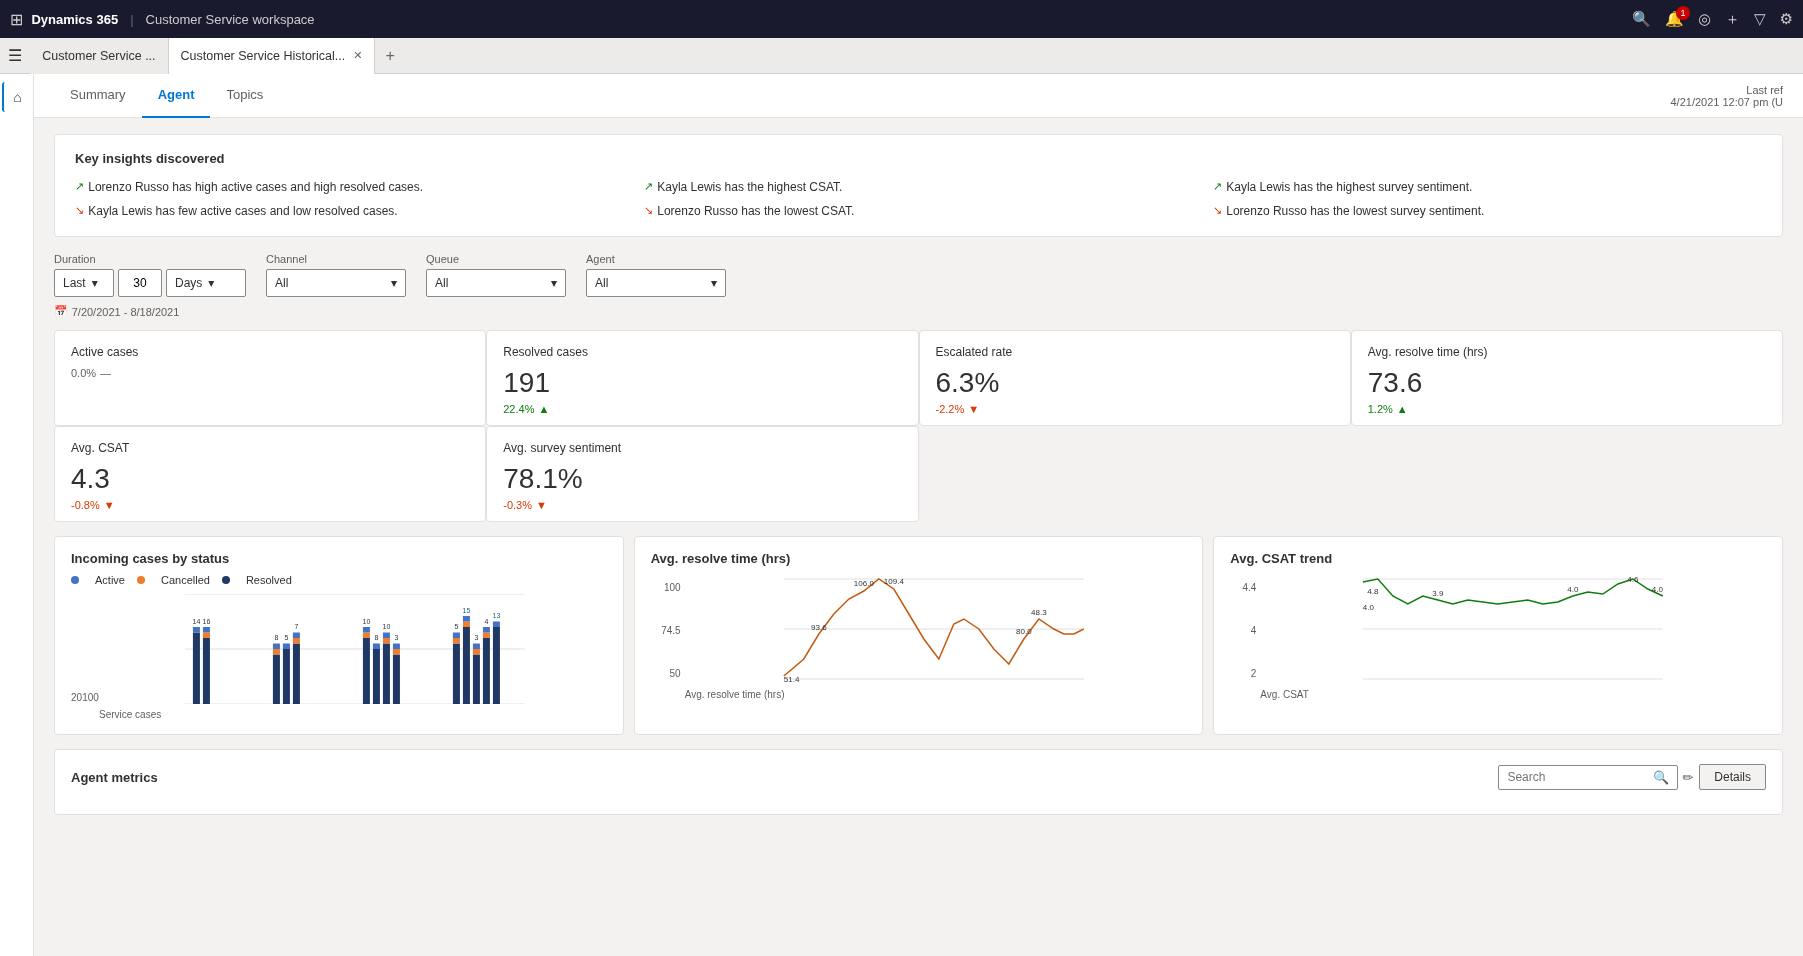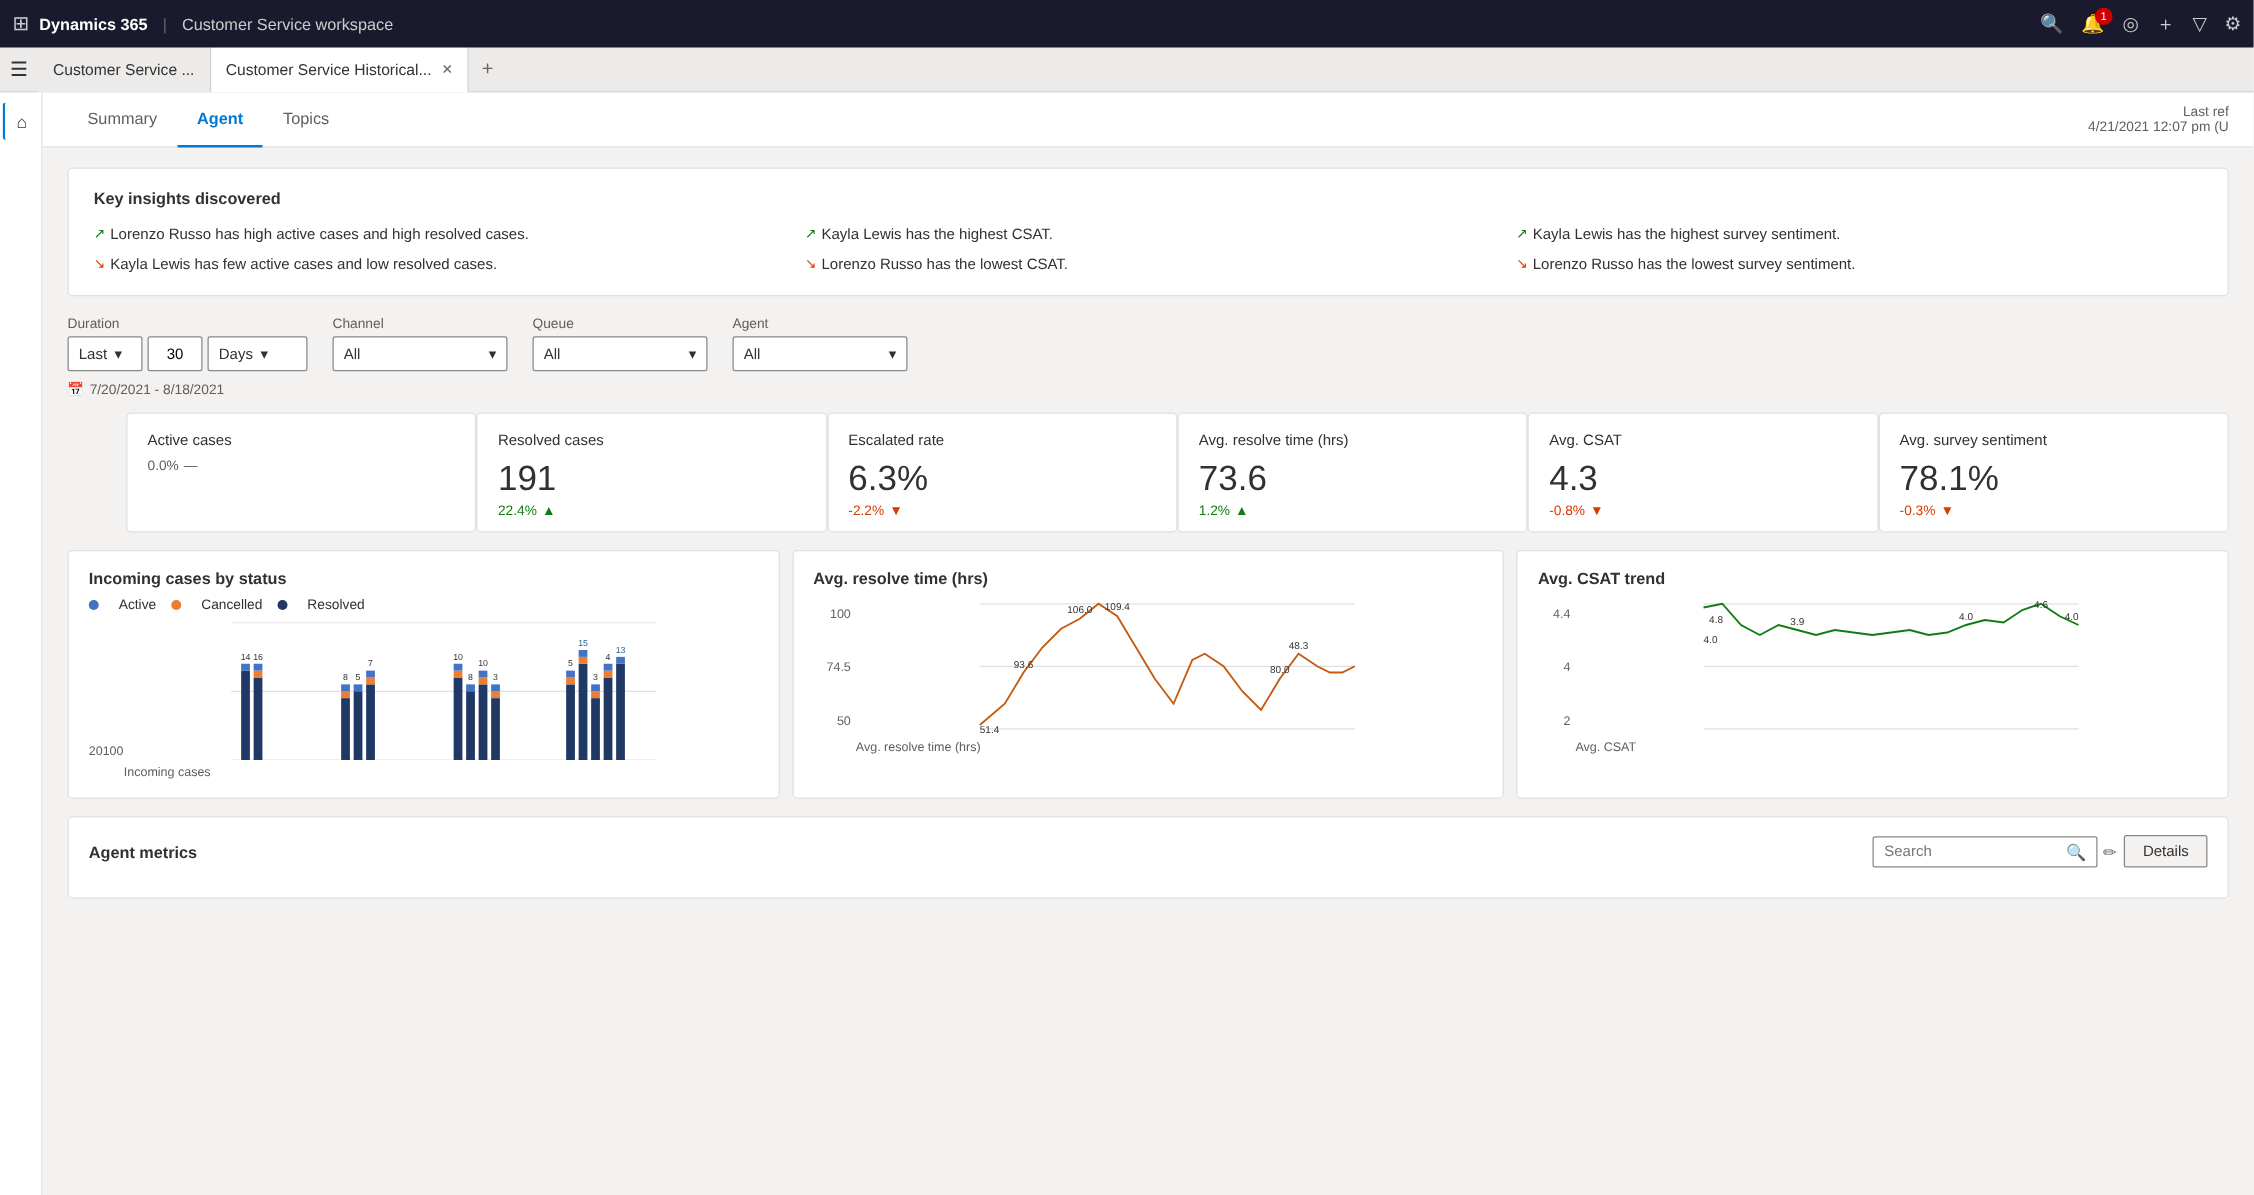--- a/index.html
+++ b/index.html
@@ -157,24 +157,23 @@
       font-size: 12px;
       background: #fff;
       width: 44px;
       height: 28px;
       text-align: center;
     }
 
     
     .kpi-row {
       display: grid;
-      grid-template-columns: repeat(6, 1fr);
+      grid-template-columns: repeat(4, 1fr);
       gap: 0;
       margin-bottom: 14px;
-      margin-left: 47px;
     }
     .kpi-card {
       background: #fff;
       border: 1px solid #e0e0e0;
       border-radius: 4px;
       padding: 14px 16px 10px;
     }
     .kpi-title { font-size: 12px; color: #323130; margin-bottom: 8px; }
     .kpi-value { font-size: 28px; font-weight: 300; color: #323130; margin-bottom: 4px; }
     .kpi-change { font-size: 11px; display: flex; align-items: center; gap: 4px; }
@@ -550,21 +549,21 @@
                 <rect x="308" y="27.5" width="7" height="5.5" fill="#4472c4"></rect>
                 <text x="311.5" y="24" text-anchor="middle" font-size="7" fill="#1f5c96">13</text>
 
                 <text x="15" y="125" text-anchor="middle" font-size="9" fill="#605e5c">Jul 25</text>
                 <text x="100" y="125" text-anchor="middle" font-size="9" fill="#605e5c">Aug 01</text>
                 <text x="195" y="125" text-anchor="middle" font-size="9" fill="#605e5c">Aug 08</text>
                 <text x="285" y="125" text-anchor="middle" font-size="9" fill="#605e5c">Aug 15</text>
               </svg>
             </div>
           </div>
-          <div style="font-size:10px;color:#605e5c;text-align:left;margin-left:28px;margin-top:2px;">Incoming cases</div>
+          <div style="font-size:10px;color:#605e5c;text-align:left;margin-left:28px;margin-top:2px;">Service cases</div>
         </div>
 
         <div class="chart-card">
           <div class="chart-title">Avg. resolve time (hrs)</div>
           <div style="display:flex;gap:0;">
             <div style="display:flex;flex-direction:column;justify-content:space-between;align-items:flex-end;padding:8px 0;min-width:30px;font-size:10px;color:#605e5c;">
               <span>100</span>
               <span>74.5</span>
               <span>50</span>
             </div>

